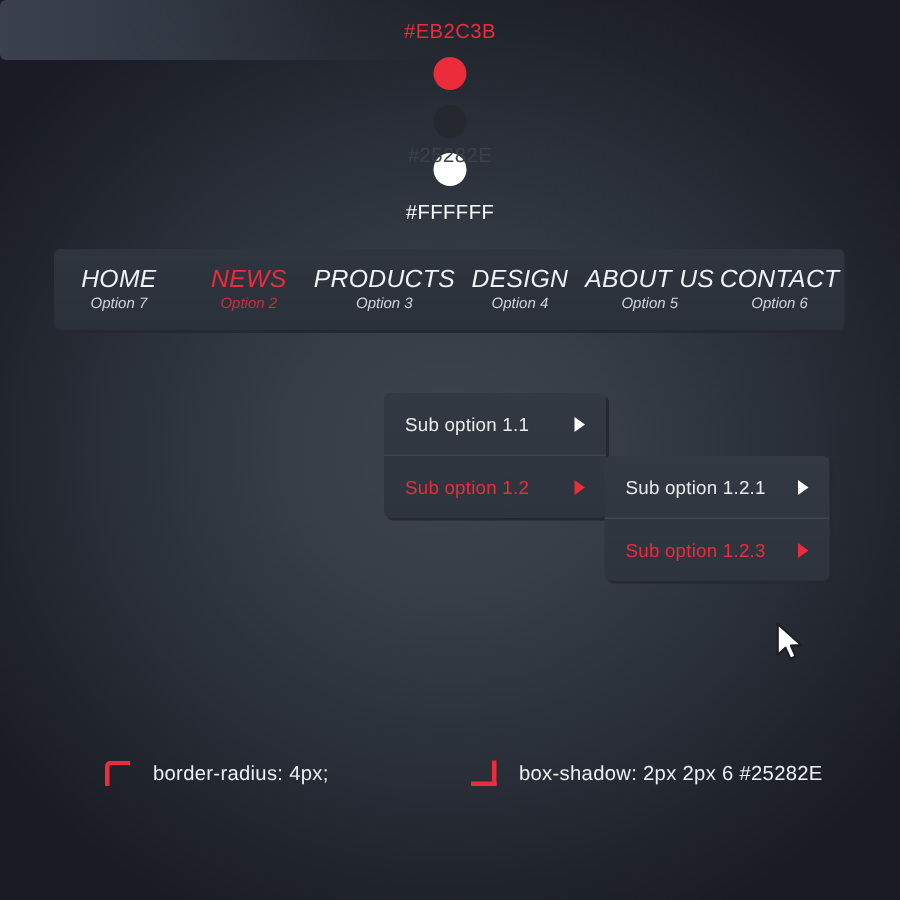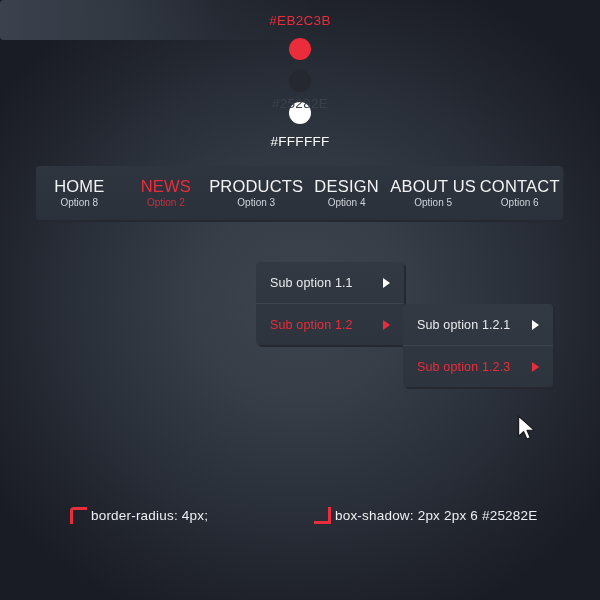--- a/index.html
+++ b/index.html
@@ -86,20 +86,21 @@
     align-items: stretch;
   }
   .menu-item {
     flex: 1 1 0;
     display: flex;
     flex-direction: column;
     align-items: center;
     justify-content: center;
     gap: 3px;
     cursor: default;
+    font-style: italic;
   }
   .menu-title {
     font-size: 16.5px;
     letter-spacing: 0.2px;
     color: #f2f3f5;
     line-height: 1;
   }
   .menu-sub {
     font-size: 10px;
     color: #cfd3d9;
@@ -165,21 +166,21 @@
     position: absolute;
     left: 0;
     top: 500px;
     width: 600px;
     height: 30px;
   }
   .note {
     position: absolute;
     display: flex;
     align-items: center;
-    gap: 4px;
+    gap: 15px;
     top: 0;
     height: 30px;
   }
   #note-radius { left: 70px; }
   #note-shadow { left: 314px; }
   .note-text {
     font-size: 13.5px;
     color: #eef0f2;
     letter-spacing: 0.2px;
     white-space: nowrap;
@@ -220,21 +221,21 @@
     <span class="dot white"></span>
     <span class="swatch-label white">#FFFFFF</span>
   </div>
   <div id="swatch-dark-label">#25282E</div>
 
   <div id="backdrop-panel"></div>
 
   <nav id="menubar" class="panel">
     <div class="menu-item">
       <span class="menu-title">HOME</span>
-      <span class="menu-sub">Option 8</span>
+      <span class="menu-sub">Option 7</span>
     </div>
     <div class="menu-item active">
       <span class="menu-title">NEWS</span>
       <span class="menu-sub">Option 2</span>
     </div>
     <div class="menu-item">
       <span class="menu-title">PRODUCTS</span>
       <span class="menu-sub">Option 3</span>
     </div>
     <div class="menu-item">

